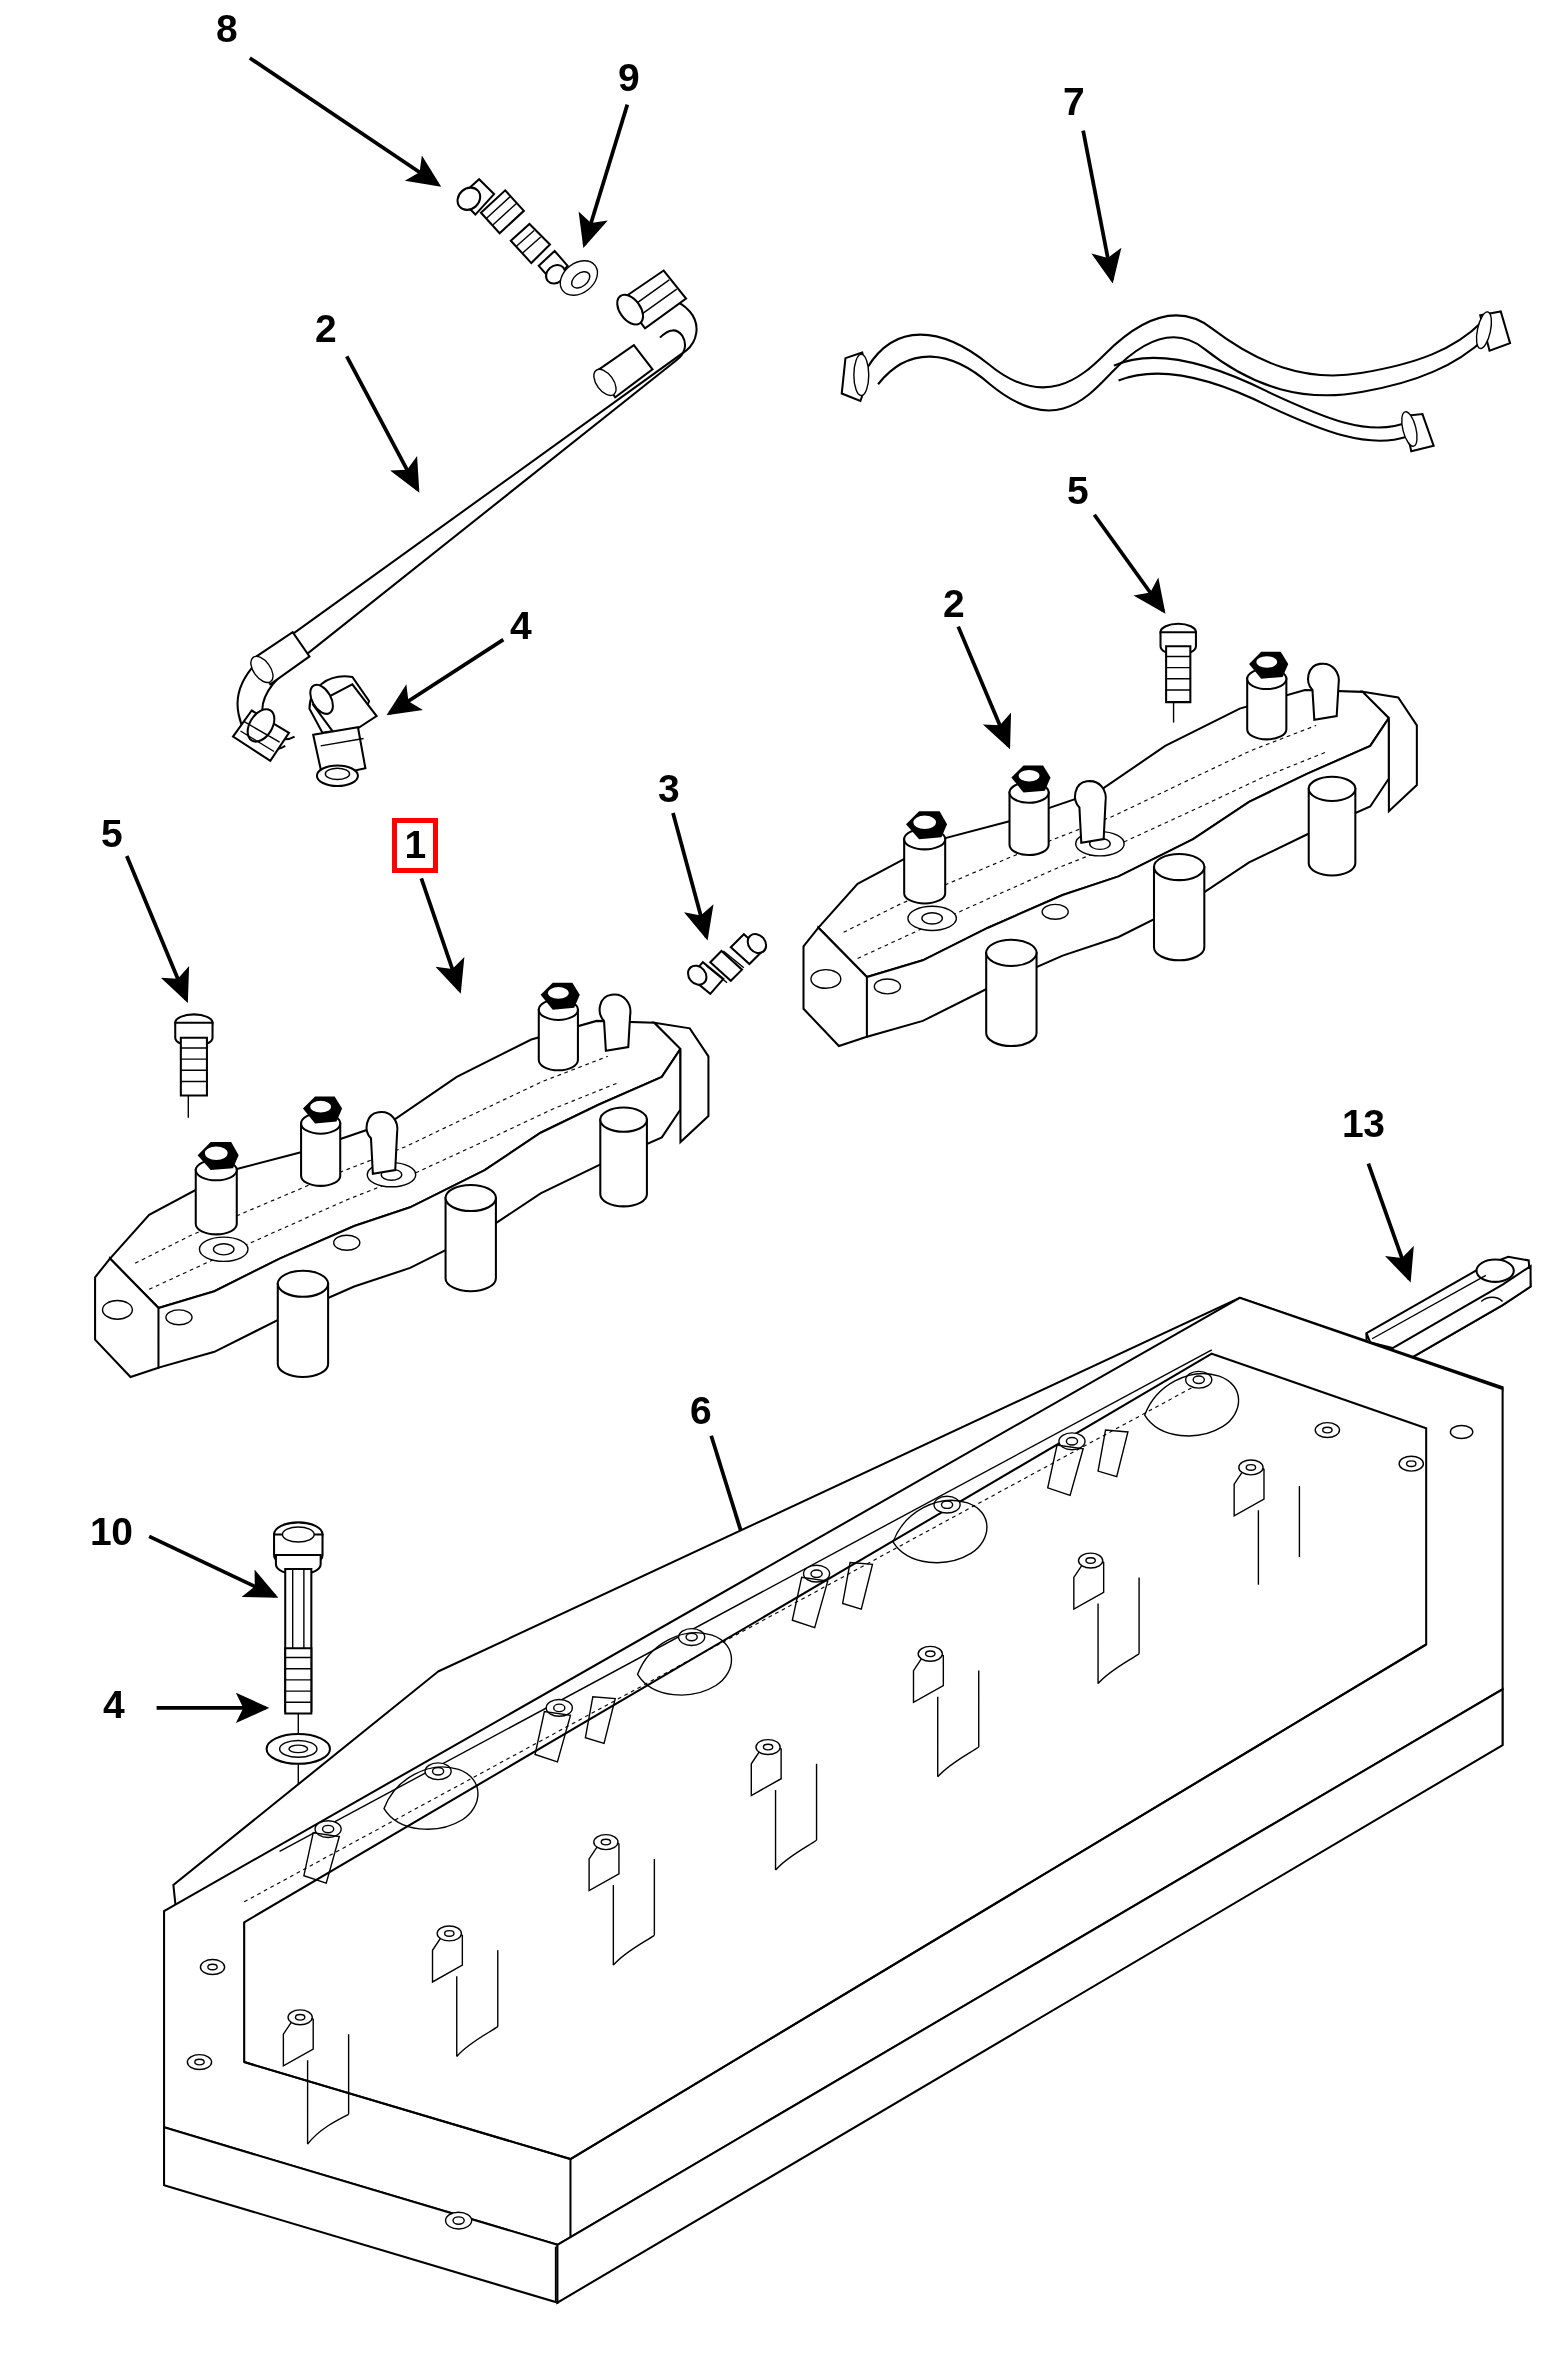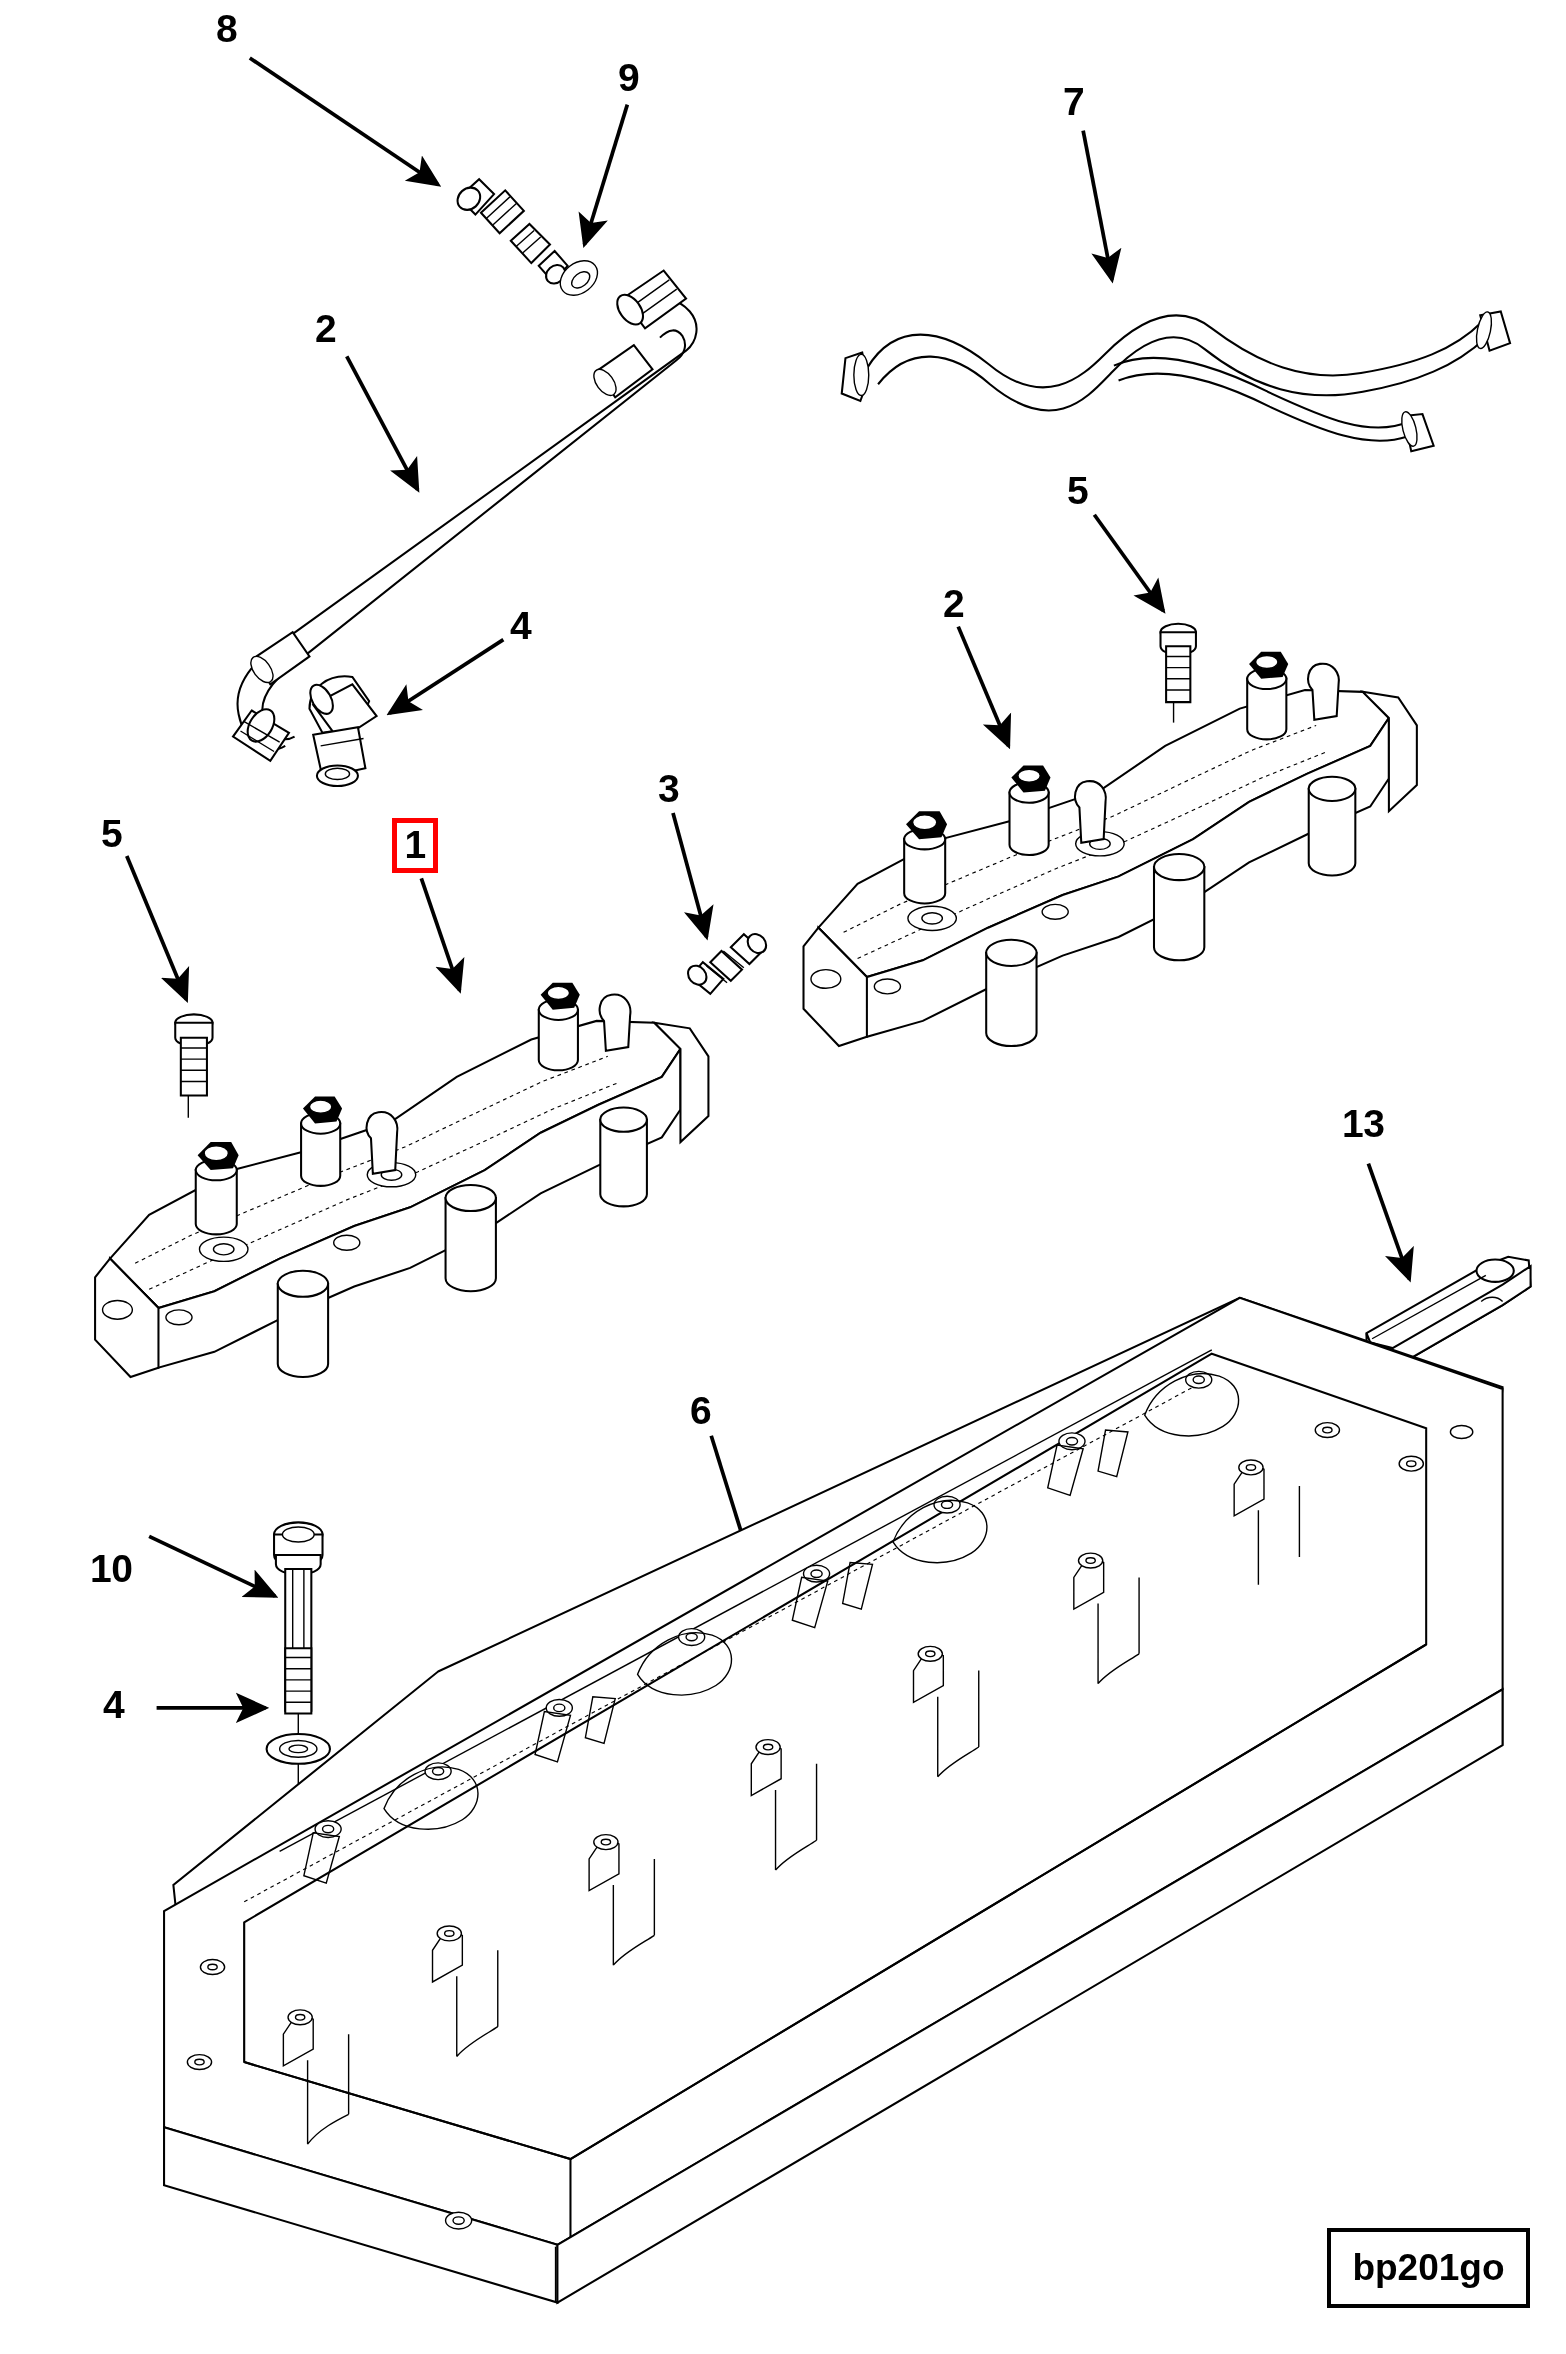--- a/index.html
+++ b/index.html
@@ -449,22 +449,19 @@
   <div class="callout-num" style="left:101px; top:814px;">5</div>
 
   <div class="callout-num" style="left:658px; top:769px;">3</div>
 
   <div class="callout-num highlighted" style="left:392px; top:818px;">1</div>
 
   <div class="callout-num" style="left:1342px; top:1064px;margin-top:40px;">13</div>
 
   <div class="callout-num" style="left:690px; top:1391px;">6</div>
 
-  <div class="callout-num" style="left:90px; top:1512px;margin-top:37px;">10</div>
+  <div class="callout-num" style="left:90px; top:1512px;">10</div>
 
   <div class="callout-num" style="left:103px; top:1685px;">4</div>
 
-  <div id="figure-code-box" style="left:1327px; top:2228px; width:203px; height:80px;">
-    <span id="figure-code-label">bp201go</span>
-  </div>
 
 </div>
 
 
 </body></html>

